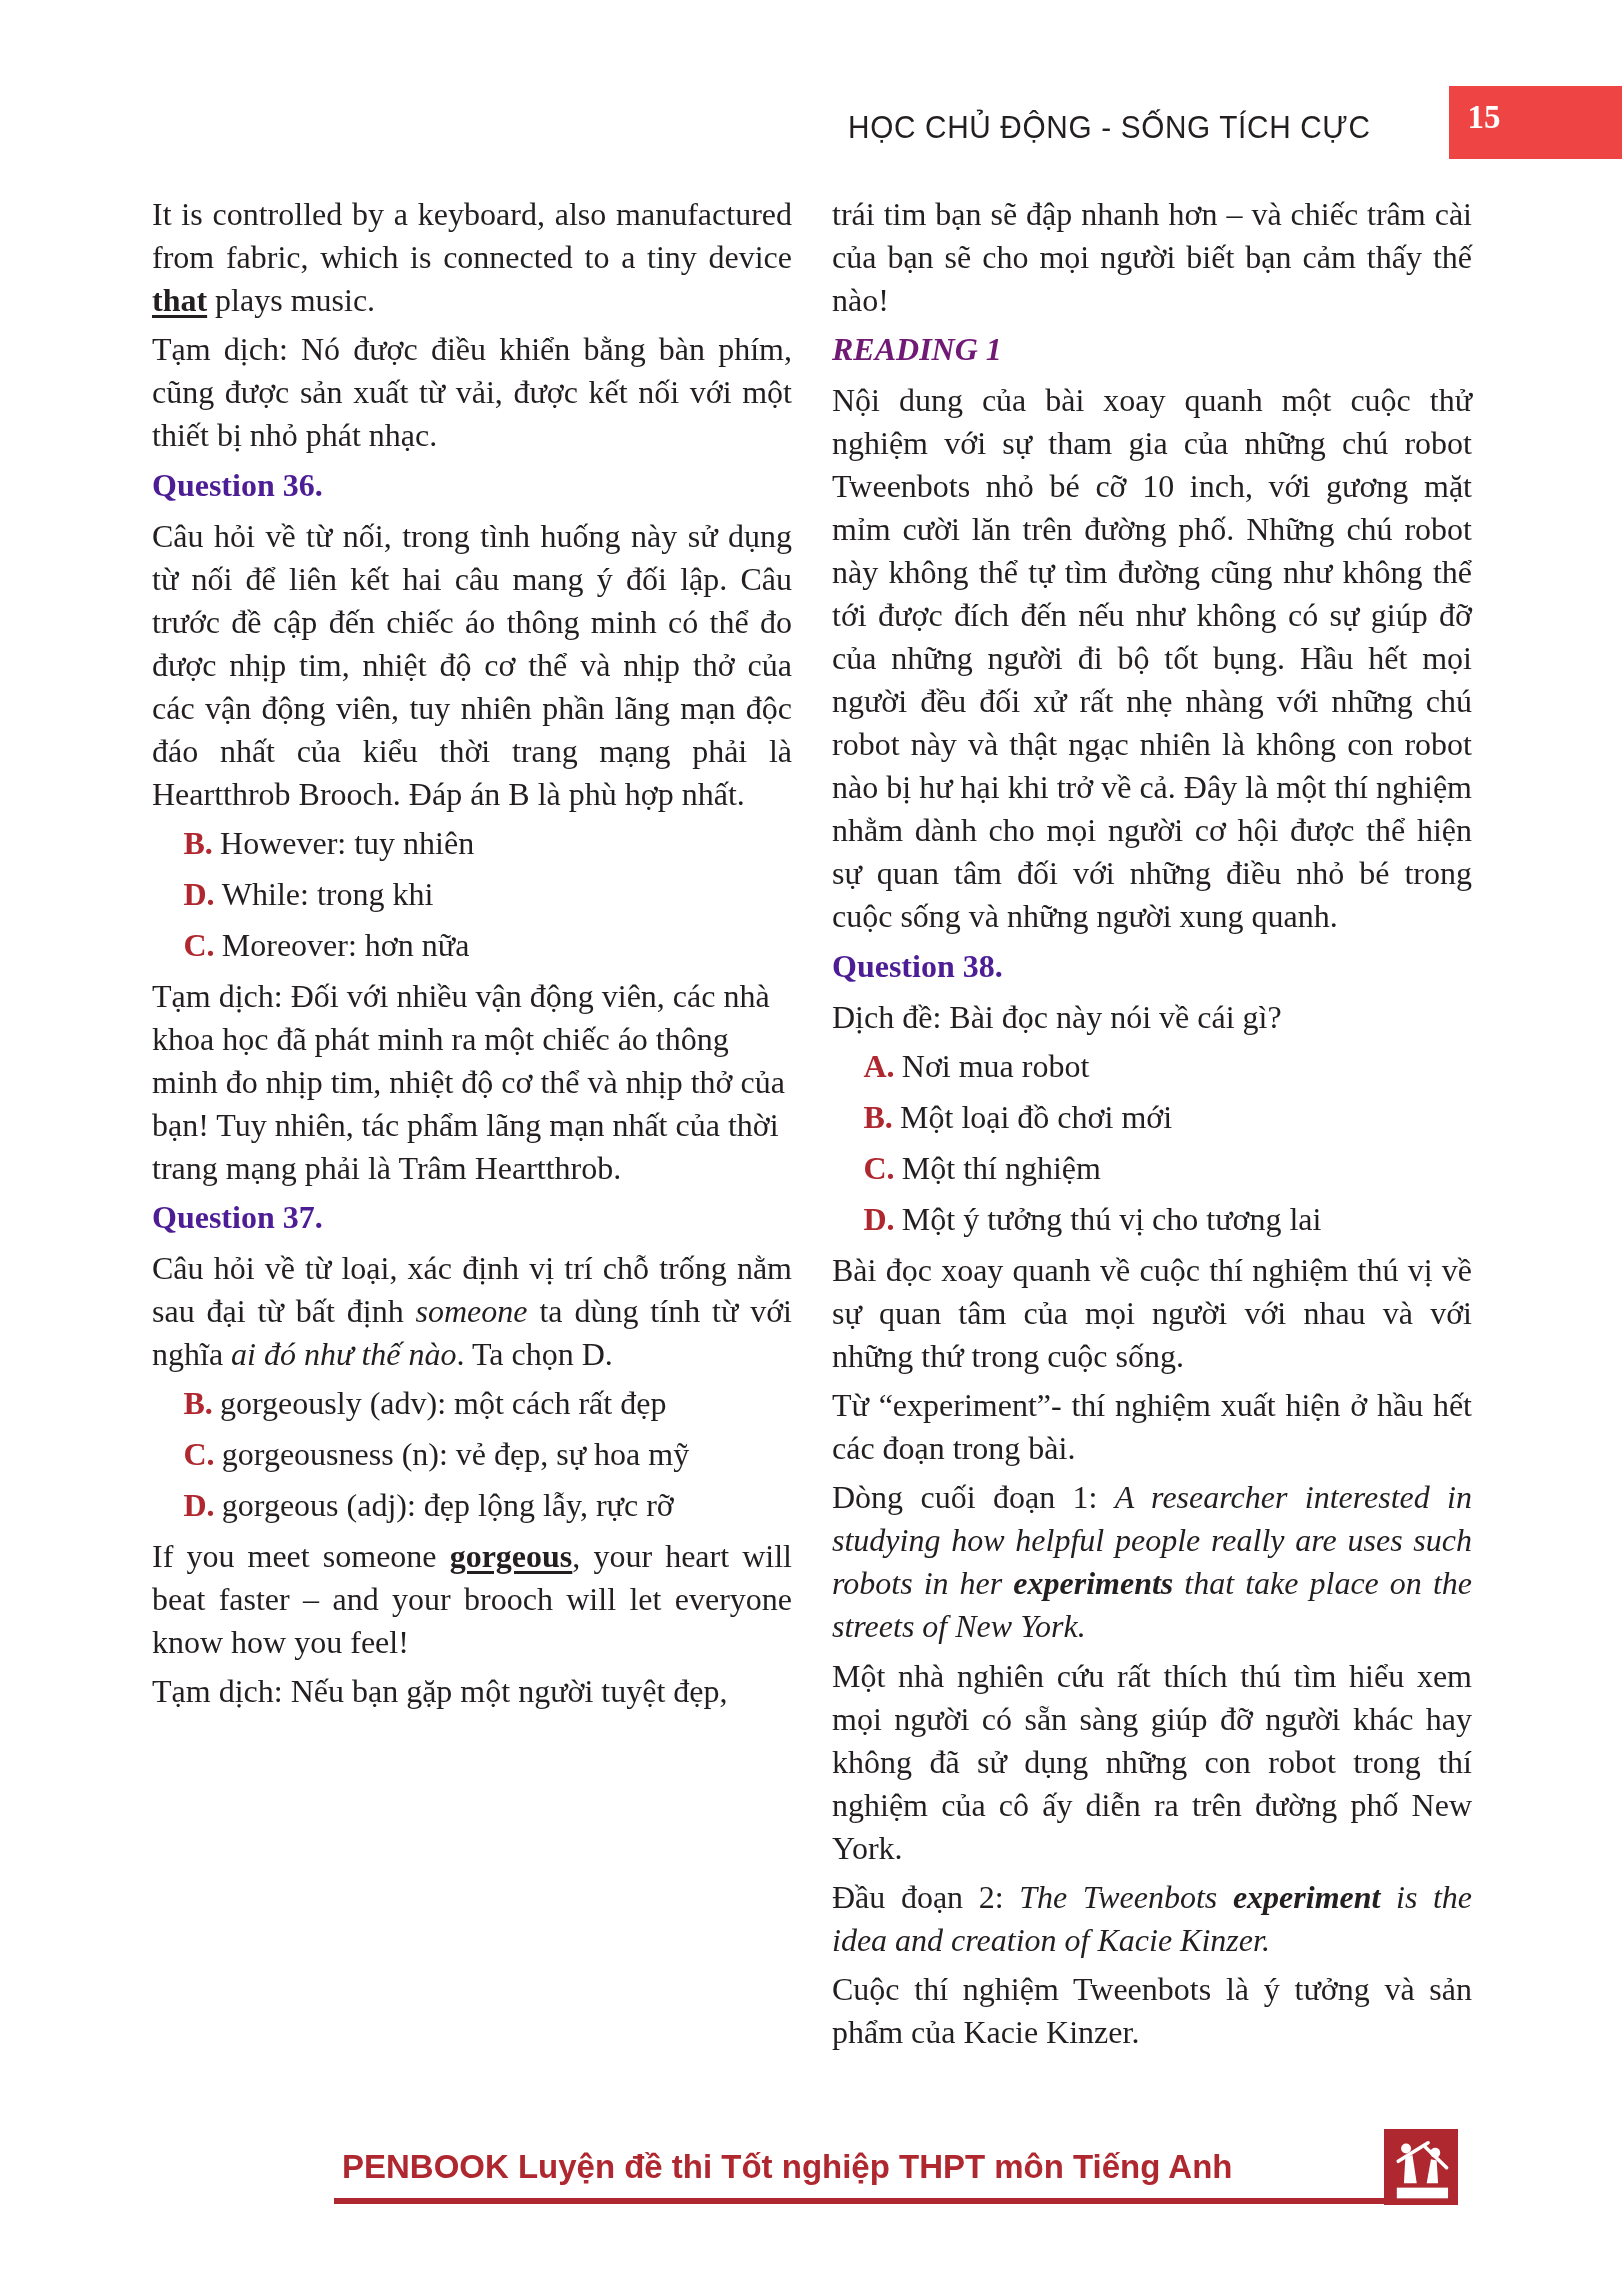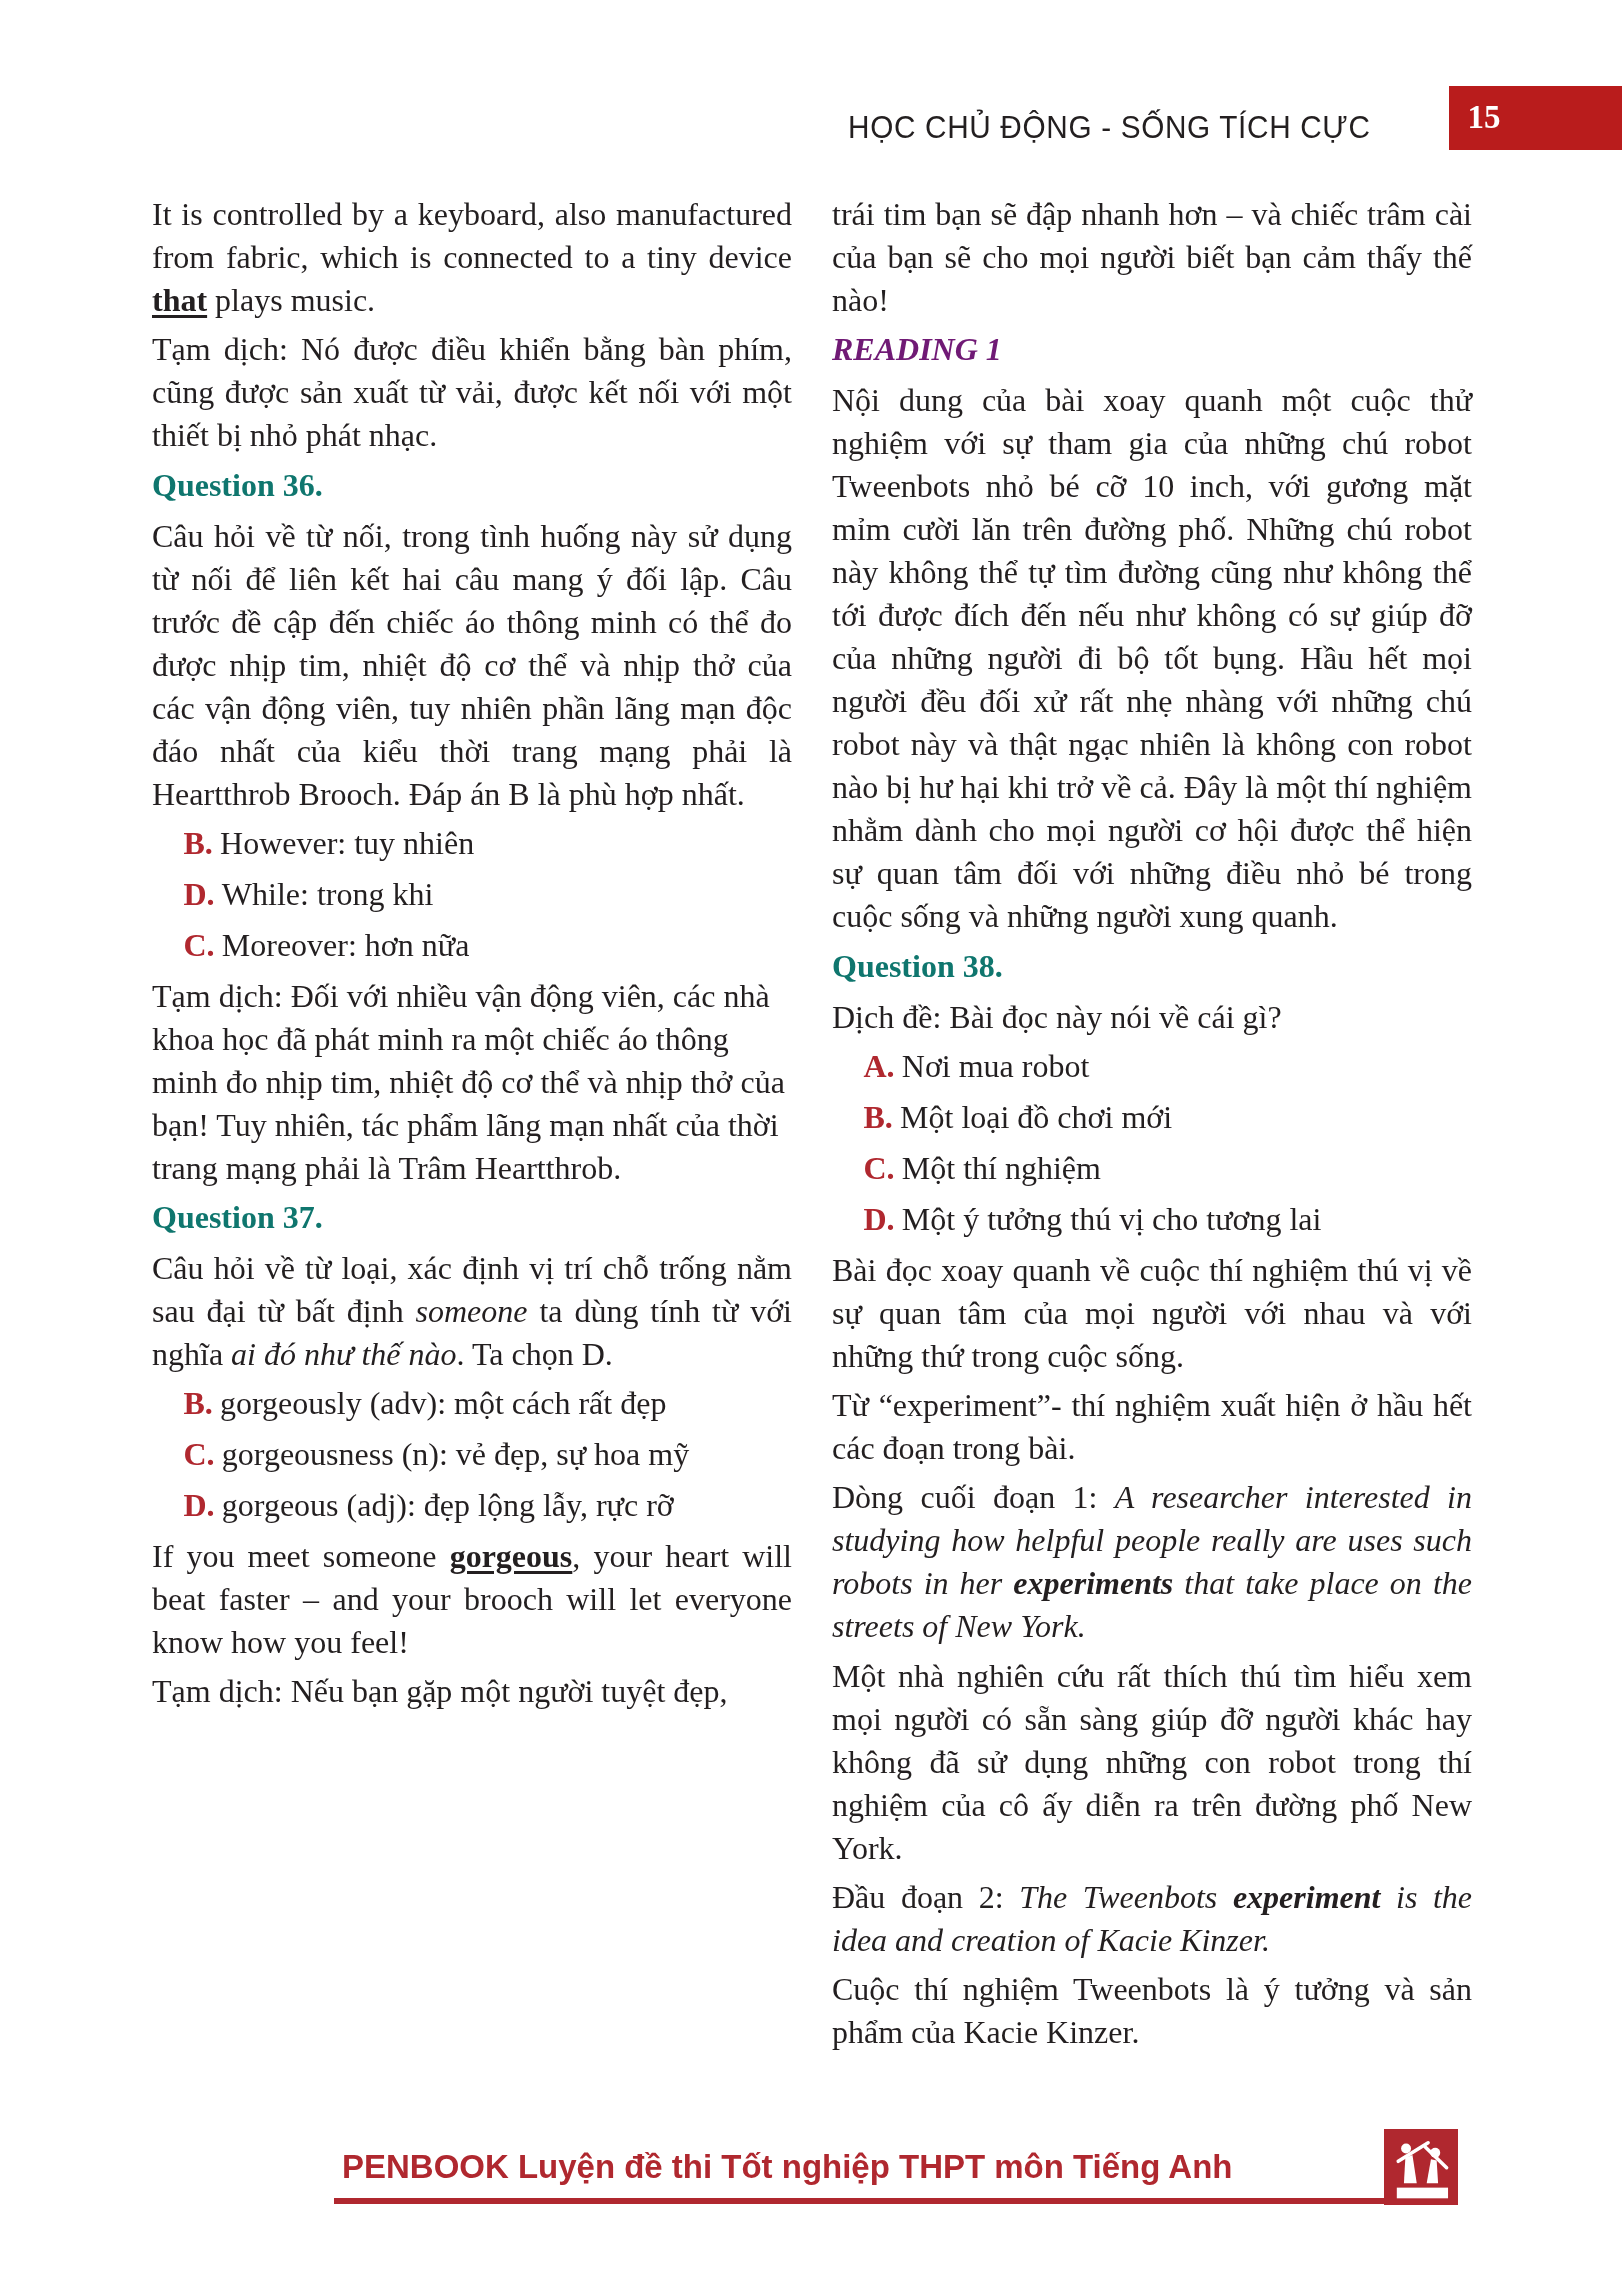--- a/index.html
+++ b/index.html
@@ -1,27 +1,27 @@
 <!DOCTYPE html>
 <html style="font-size:11.4px"><head>
 <meta charset="utf-8">
 <style>
   html, body { margin: 0; padding: 0; background: #ffffff; }
   body { width: 1622px; height: 2273px; position: relative; overflow: hidden;
          font-family: "Liberation Serif", "DejaVu Serif", serif; color: #231f20; }
   .header-title { position: absolute; left: 848px; top: 109px; font-family: "Liberation Sans", "DejaVu Sans", sans-serif;
                   font-size: 32px; letter-spacing: 0.7px; color: #231f20; white-space: nowrap; transform: scaleX(0.93); transform-origin: left center; }
-  .page-num-box { position: absolute; left: 1449px; top: 86px; width: 173px; height: 64px; background: #b91c1c; }
+  .page-num-box { position: absolute; left: 1449px; top: 86px; width: 173px; height: 73px; background: #ef4444; }
   .page-num { position: absolute; left: 18.6px; top: 13px; color: #fff; font-family: "Liberation Serif", serif; font-weight: bold; font-size: 33px; }
   .col { position: absolute; top: 193px; width: 640px; }
   .col-left { left: 152px; }
   .col-right { left: 832px; }
   p { margin: 0 0 6.4px 0; font-size: 32px; line-height: 43px; text-align: justify; }
   p.last-ragged { text-align: left; }
-  .q { color: #0f766e; font-weight: bold; font-size: 32px; line-height: 43px; margin: 0 0 7.9px 0; }
+  .q { color: #4c1d95; font-weight: bold; font-size: 32px; line-height: 43px; margin: 0 0 7.9px 0; }
   .reading { color: #701a75; font-weight: bold; font-style: italic; font-size: 32px; line-height: 43px; margin: 0 0 7.9px 0; }
   .opt { font-size: 32px; line-height: 43px; margin: 0 0 7.9px 31.5px; }
   .opt .letter { color: #b0282f; font-weight: bold; margin-right: 7.2px; }
   .u { font-weight: bold; text-decoration: underline; text-decoration-thickness: 2.9px; text-underline-offset: 4.3px; }
   .i { font-style: italic; }
   .bi { font-style: italic; font-weight: bold; }
   .footer-text { position: absolute; left: 342px; top: 2147px; font-family: "Liberation Sans", "DejaVu Sans", sans-serif;
                  font-weight: bold; font-size: 34px; color: #b0282f; white-space: nowrap; transform: scaleX(0.97); transform-origin: left center; }
   .footer-rule { position: absolute; left: 334px; top: 2198px; width: 1055px; height: 6.4px; background: #b0282f; }
   .footer-logo { position: absolute; left: 1384px; top: 2129px; width: 74px; height: 76px; background: #b0282f; }

